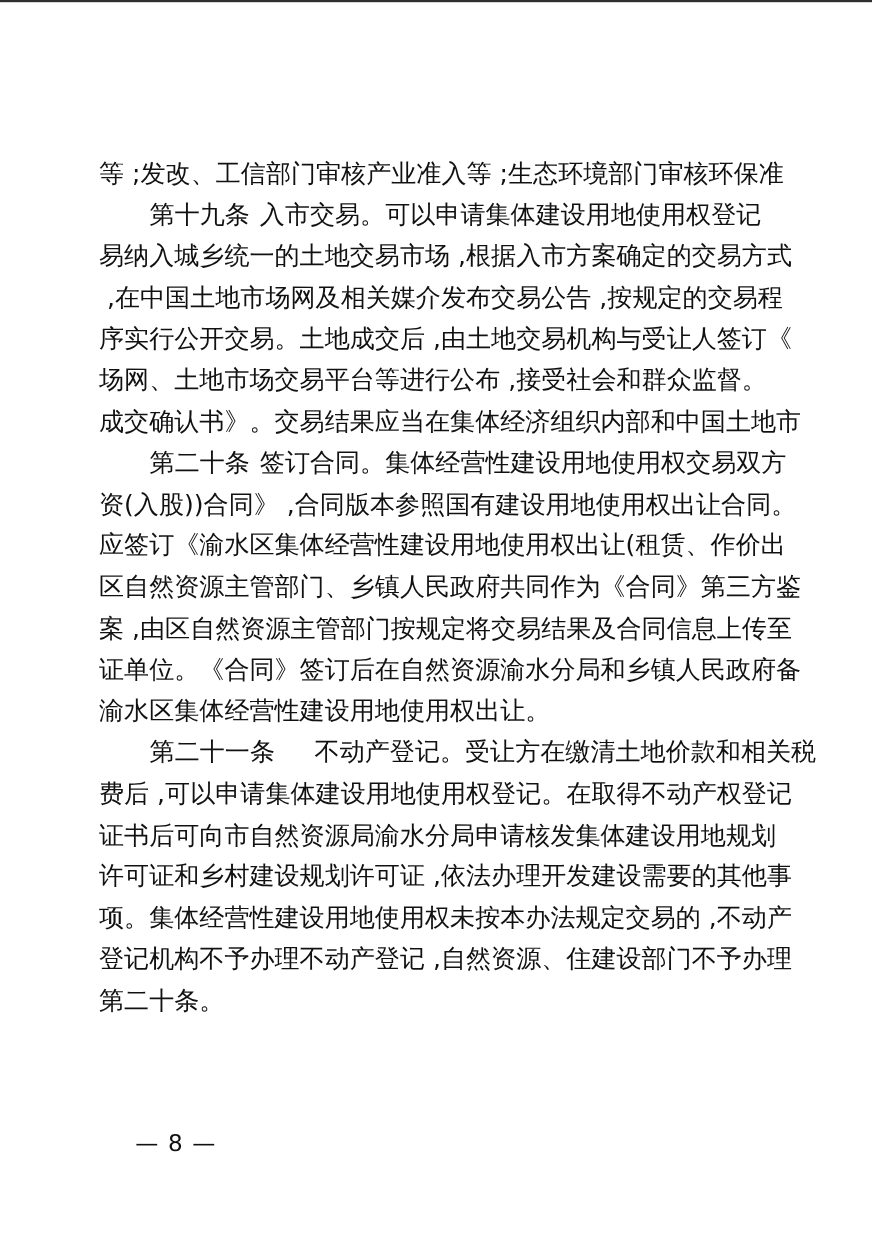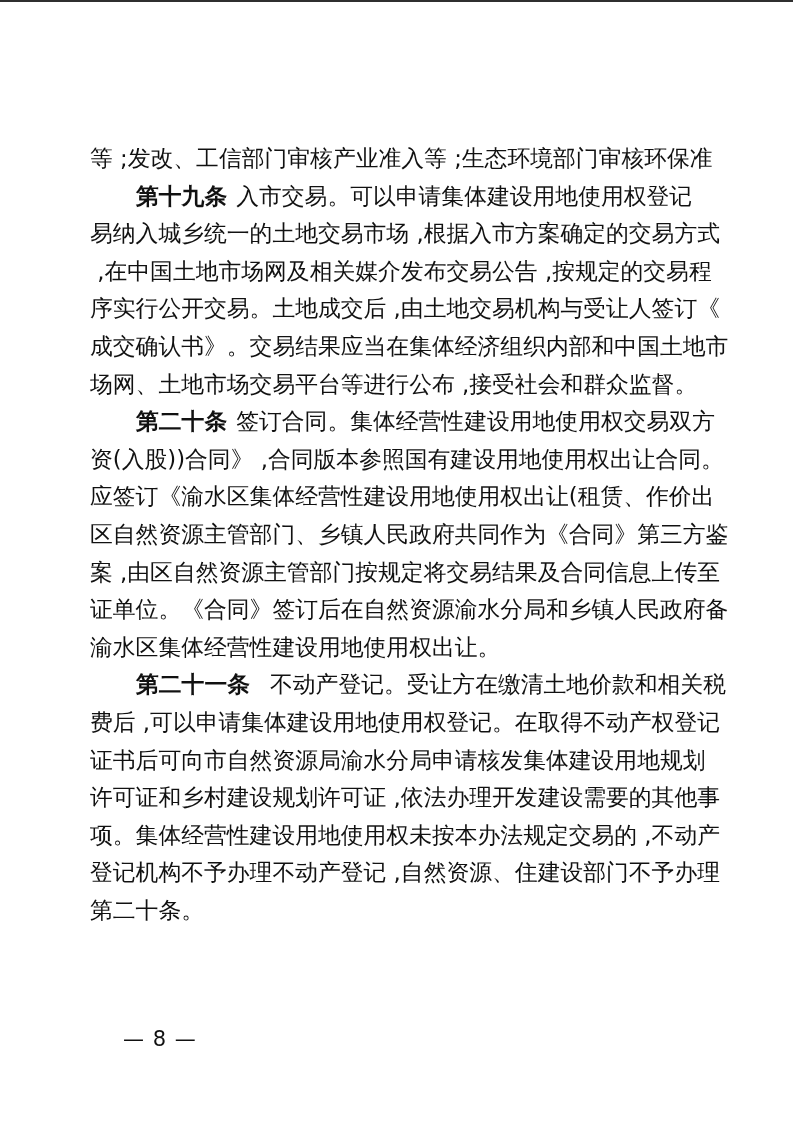--- a/index.html
+++ b/index.html
@@ -26,22 +26,22 @@
     color: #111111;
     font-size: 22.8px;
     line-height: 37.6px;
     letter-spacing: 0;
   }
   .doc-line {
     white-space: pre;   
     height: 37.6px;
   }
   .ind { text-indent: 46px; }     
-  .art { font-weight: bold; margin-right: 9px; }
-  .art.wide { margin-right: 20px; }
+  .art { font-weight: normal; margin-right: 9px; }
+  .art.wide { margin-right: 36px; }
   .pagenum {
     position: absolute;
     left: 123px;
     top: 1027px;
     color: #111111;
     font-size: 21px;
     letter-spacing: 1px;
     white-space: pre;
   }
 </style>
@@ -51,22 +51,22 @@
 <div class="page">
 
   <div class="topline"></div>
 
   <div class="text-block">
     <div class="doc-line">等 ;发改、工信部门审核产业准入等 ;生态环境部门审核环保准</div>
     <div class="doc-line ind"><span class="art">第十九条</span><span>入市交易。可以申请集体建设用地使用权登记</span></div>
     <div class="doc-line">易纳入城乡统一的土地交易市场 ,根据入市方案确定的交易方式</div>
     <div class="doc-line"> ,在中国土地市场网及相关媒介发布交易公告 ,按规定的交易程</div>
     <div class="doc-line">序实行公开交易。土地成交后 ,由土地交易机构与受让人签订《</div>
+    <div class="doc-line">场网、土地市场交易平台等进行公布 ,接受社会和群众监督。</div>
     <div class="doc-line">成交确认书》。交易结果应当在集体经济组织内部和中国土地市</div>
-    <div class="doc-line">场网、土地市场交易平台等进行公布 ,接受社会和群众监督。</div>
     <div class="doc-line ind"><span class="art">第二十条</span><span>签订合同。集体经营性建设用地使用权交易双方</span></div>
     <div class="doc-line">资(入股))合同》 ,合同版本参照国有建设用地使用权出让合同。</div>
     <div class="doc-line">应签订《渝水区集体经营性建设用地使用权出让(租赁、作价出</div>
     <div class="doc-line">区自然资源主管部门、乡镇人民政府共同作为《合同》第三方鉴</div>
     <div class="doc-line">案 ,由区自然资源主管部门按规定将交易结果及合同信息上传至</div>
     <div class="doc-line">证单位。《合同》签订后在自然资源渝水分局和乡镇人民政府备</div>
     <div class="doc-line">渝水区集体经营性建设用地使用权出让。</div>
     <div class="doc-line ind"><span class="art wide">第二十一条</span><span>不动产登记。受让方在缴清土地价款和相关税</span></div>
     <div class="doc-line">费后 ,可以申请集体建设用地使用权登记。在取得不动产权登记</div>
     <div class="doc-line">证书后可向市自然资源局渝水分局申请核发集体建设用地规划</div>

